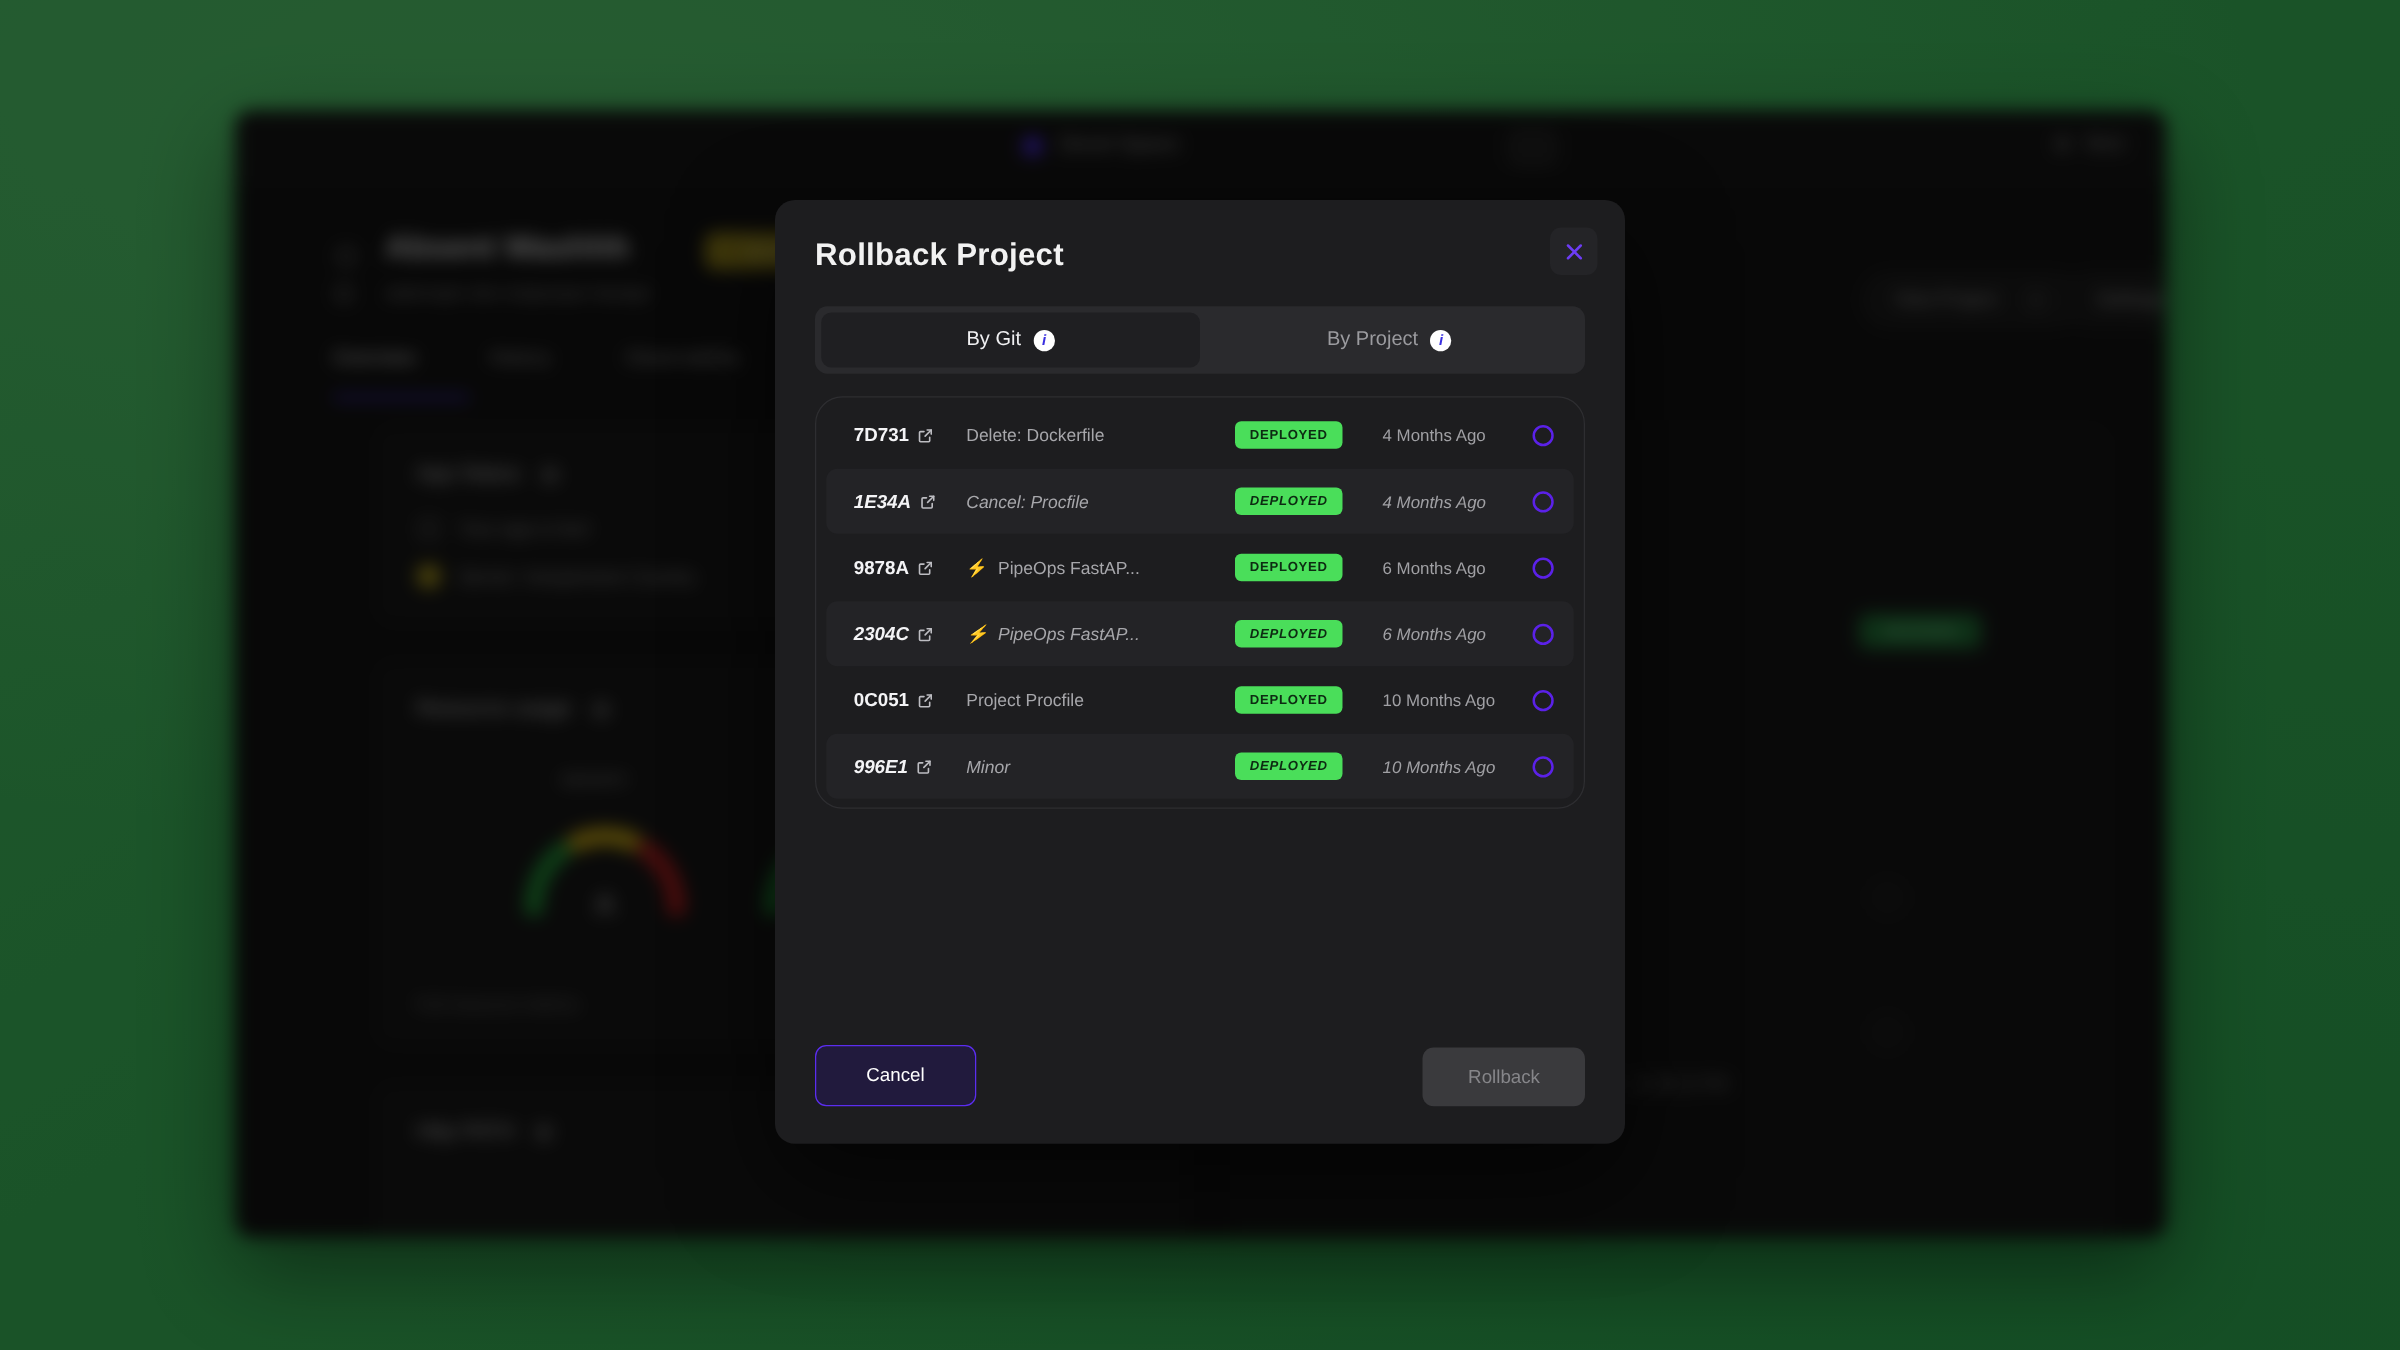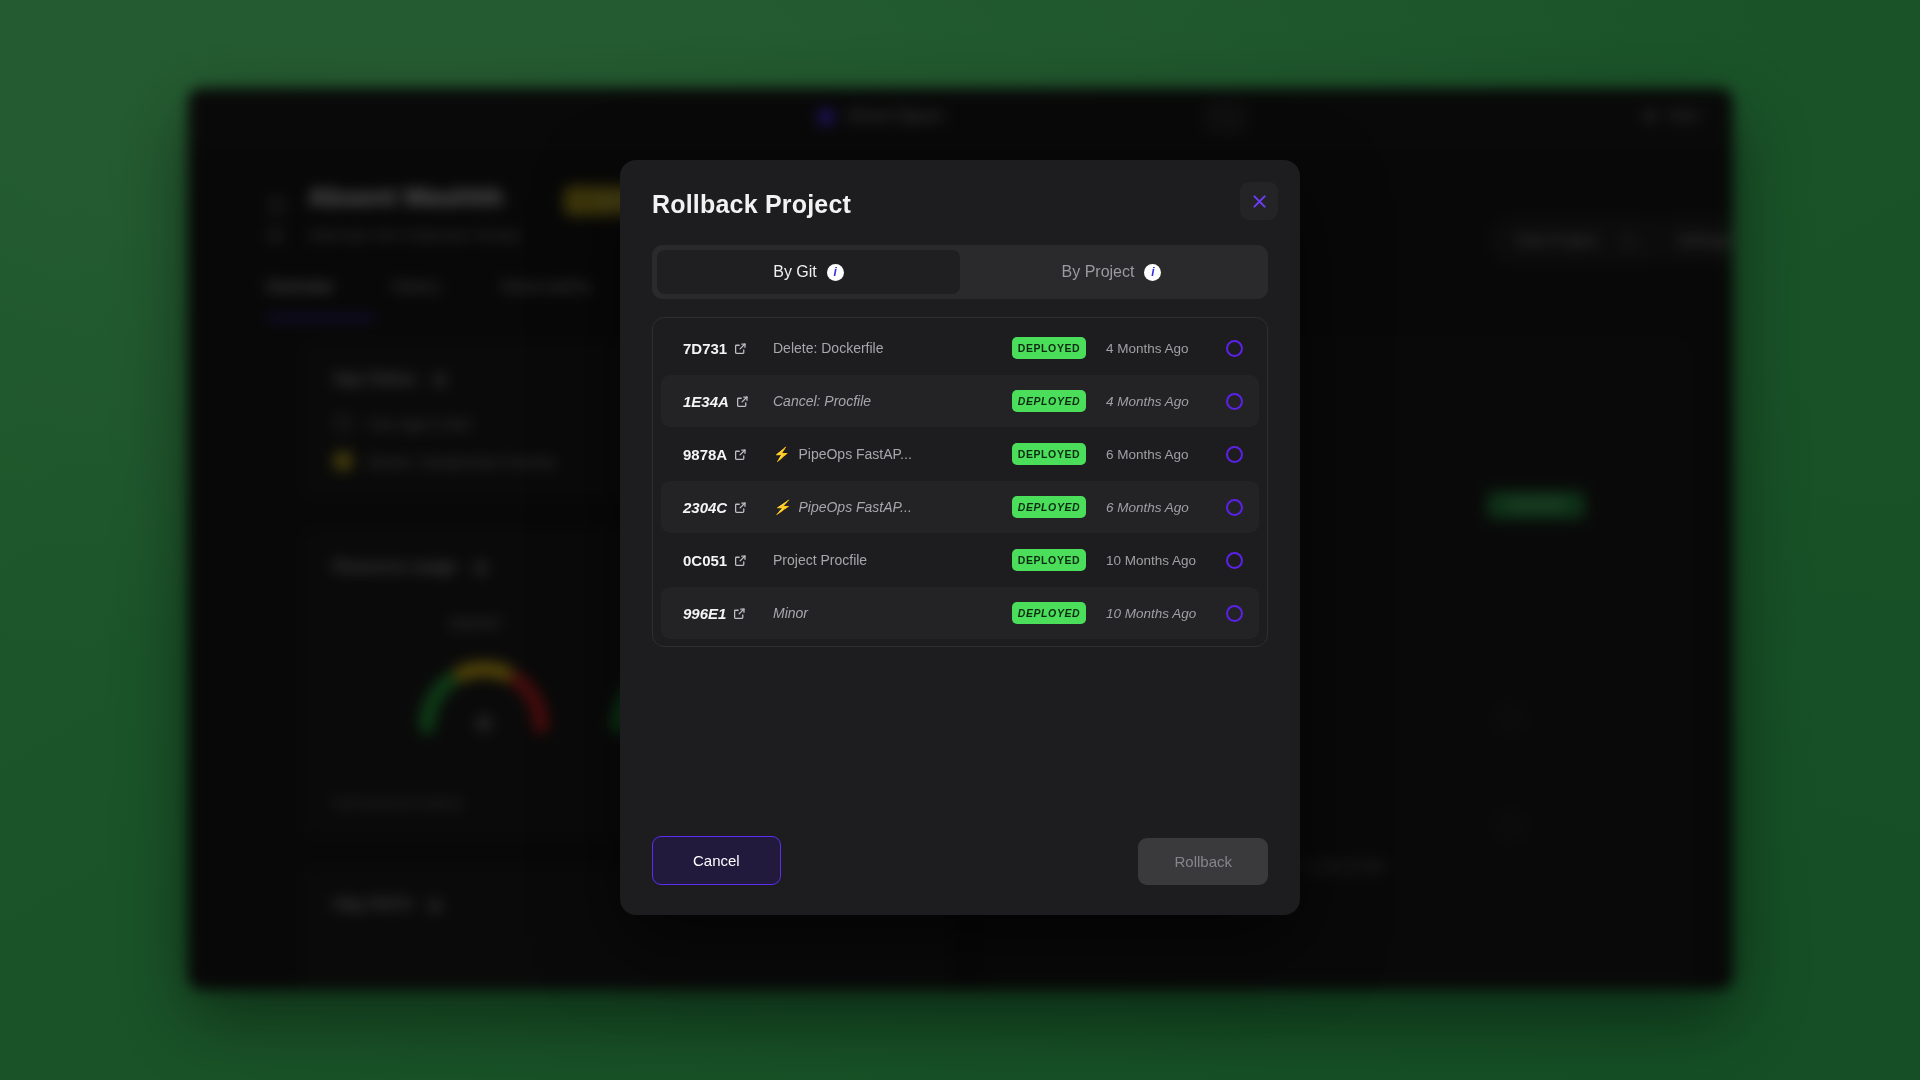--- a/index.html
+++ b/index.html
@@ -200,21 +200,21 @@
     background: #ffffff; color: #3a2fe0;
     font-size: 12px; font-weight: 700; font-style: italic;
     display: inline-flex; align-items: center; justify-content: center;
     line-height: 1;
   }
 
   
   .list {
     position: absolute; left: 32px; top: 157px;
     width: 616px; height: 330px;
-    border: 1px solid #2e2e31; border-radius: 12px;
+    border: 1px solid #2e2e31; border-radius: 22px;
     padding: 3px 8px;
     overflow: hidden;
   }
   .commit-row {
     position: relative;
     height: 52px; margin: 1px 0;
     border-radius: 9px;
     display: flex; align-items: center;
     cursor: pointer;
   }
@@ -231,25 +231,25 @@
 
   .c-msg {
     flex: 1 1 auto;
     display: flex; align-items: center; gap: 8px;
     color: #a7a7ab; font-size: 14px;
     white-space: nowrap; overflow: hidden;
   }
   .bolt { color: #e08a2b; font-size: 14px; line-height: 1; }
 
   .c-badge {
-    flex: 0 0 auto; width: 74px;
+    flex: 0 0 auto; width: 86px;
     background: #4ade5a; color: #0d2b12;
     font-size: 10.5px; font-weight: 700; letter-spacing: .6px;
     text-align: center; padding: 5px 0; border-radius: 5px;
-    margin-right: 20px;
+    margin-right: 32px;
   }
   .c-time {
     flex: 0 0 auto; width: 120px;
     color: #a0a0a4; font-size: 13.5px;
   }
   .c-radio {
     flex: 0 0 auto; width: 17px; height: 17px;
     border-radius: 50%; border: 2px solid #5b21e8;
     margin-right: 16px;
   }

